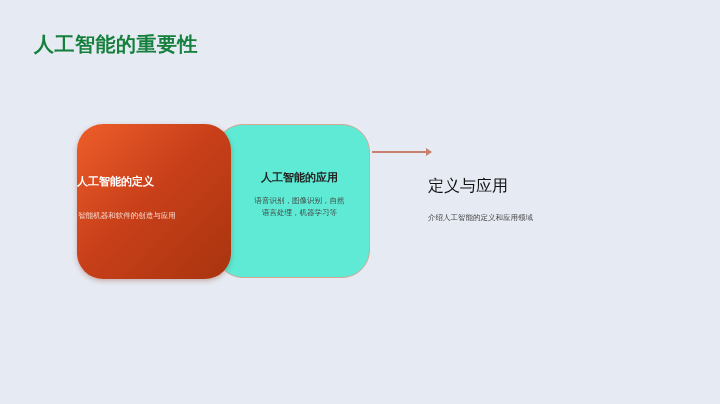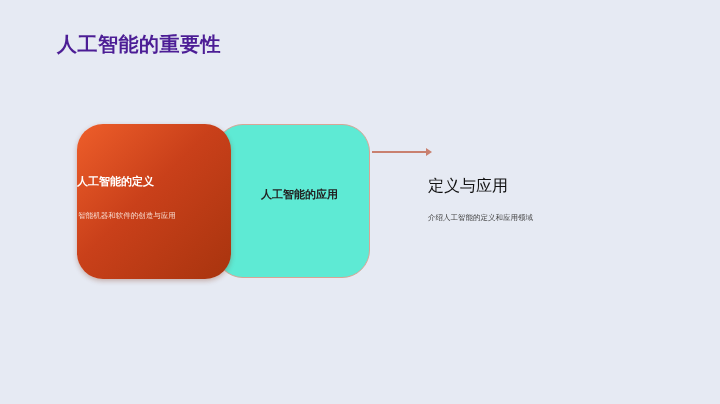--- a/index.html
+++ b/index.html
@@ -1,36 +1,37 @@
 <!DOCTYPE html>
 <html><head>
 <meta charset="utf-8">
 <style>
   html, body { margin:0; padding:0; }
   body { width:720px; height:404px; background:#e6eaf3; font-family:"DejaVu Sans", sans-serif; position:relative; overflow:hidden; }
-  .title { position:absolute; left:57px; top:31px; font-size:20px; font-weight:bold; color:#4c1d95; letter-spacing:0.5px; }
+  .title { position:absolute; left:34px; top:31px; font-size:20px; font-weight:bold; color:#15803d; letter-spacing:0.5px; }
   .card2 { position:absolute; left:215px; top:124px; width:155px; height:154px; background:#5eead4; border:1px solid #d9a595; border-radius:28px; box-sizing:border-box; display:flex; flex-direction:column; align-items:center; justify-content:center; text-align:center; }
   .card1 { position:absolute; left:77px; top:124px; width:154px; height:155px; border-radius:26px; background:linear-gradient(135deg, #ee5e2a 0%, #c9401a 45%, #a8340e 100%); box-shadow:0 2px 5px rgba(120,40,10,0.3); display:flex; flex-direction:column; align-items:flex-start; justify-content:center; text-align:center; }
   .card1 .ct { color:#fff; font-size:11px; font-weight:bold; margin-top:-6px; }
   .card1 .cd { color:#f7d8cc; font-size:7.5px; line-height:14px; margin-top:20px; width:100px; }
   .card2 .ct { color:#222; font-size:11px; font-weight:bold; margin-top:-14px; margin-left:14px; }
   .card2 .cd { color:#444; font-size:7.5px; line-height:12px; margin-top:10px; width:96px; margin-left:14px; }
   .arrow { position:absolute; left:372px; top:148px; width:60px; height:8px; }
   .arrow .line { position:absolute; left:0; top:3px; width:56px; height:1.5px; background:#c9806f; }
   .arrow .head { position:absolute; right:0; top:0; width:0; height:0; border-left:6px solid #c9806f; border-top:4px solid transparent; border-bottom:4px solid transparent; }
   .side-title { position:absolute; left:428px; top:176px; font-size:16px; font-weight:normal; color:#111; }
   .side-desc { position:absolute; left:428px; top:213px; font-size:7.5px; color:#444; }
 </style>
 </head>
 <body>
 
 <div class="title">人工智能的重要性</div>
 
 <div class="card2">
   <div class="ct">人工智能的应用</div>
+  <div class="cd">语音识别，图像识别，自然语言处理，机器学习等</div>
 </div>
 
 <div class="card1">
   <div class="ct">人工智能的定义</div>
   <div class="cd">智能机器和软件的创造与应用</div>
 </div>
 
 <div class="arrow">
   <div class="line"></div>
   <div class="head"></div>

